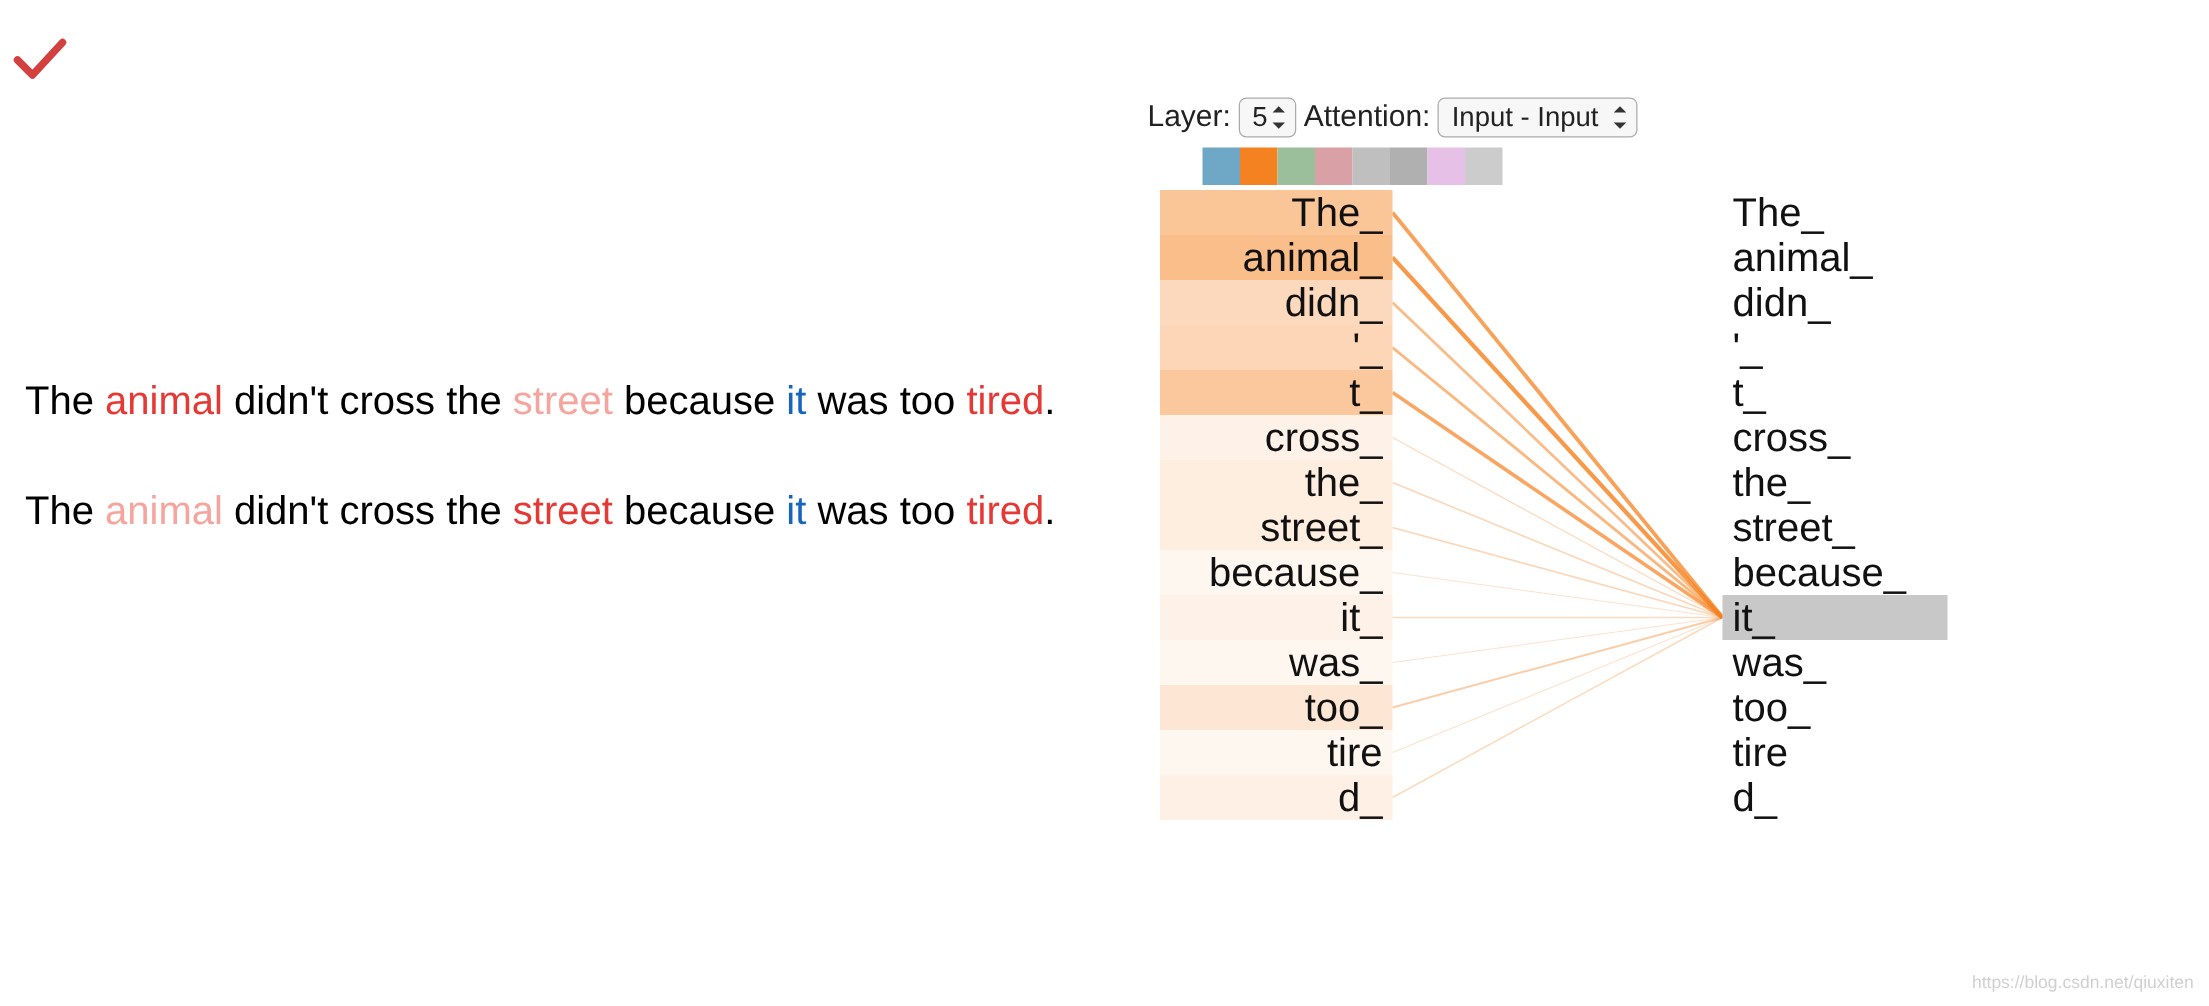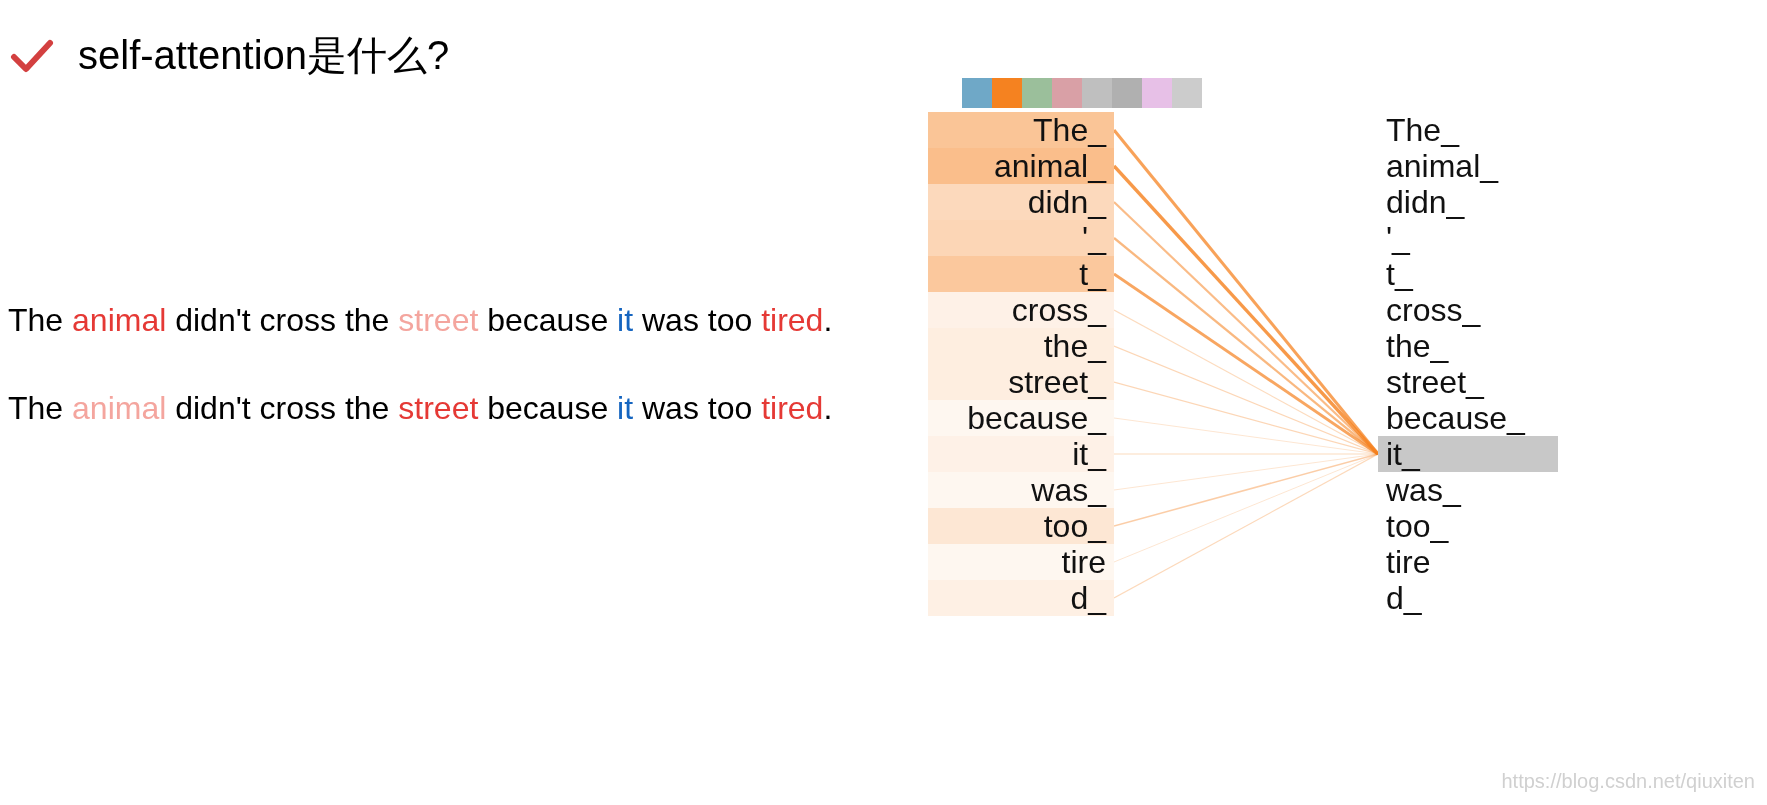--- a/index.html
+++ b/index.html
@@ -31,21 +31,21 @@
     font-weight: 400;
   }
   .sentences {
     position: absolute;
     top: 300px;
     left: 8px;
     font-size: 32px;
     color: #000;
     line-height: 1.25;
   }
-  .sentences .row { margin-bottom: 48px; }
+  .sentences .row { margin-bottom: 48px; margin-left: 12px; }
   .c-red { color: #e53935; }
   .c-red-faded { color: #f4a59e; }
   .c-blue { color: #1565c0; }
 
   .viz {
     position: absolute;
     top: 78px;
     left: 918px;
     width: 640px;
   }
@@ -127,44 +127,49 @@
     left: 196px;
     top: 0;
     width: 264px;
     height: 540px;
   }
 
   .watermark {
     position: absolute;
     right: 12px;
     bottom: 12px;
-    font-size: 20px;
+    font-size: 14px;
     color: #d0d0d0;
   }
 </style>
 </head>
 <body>
 
 <div class="title-row">
   <svg class="check-icon" viewBox="0 0 44 38">
     <path d="M4 20 L16 32 L40 6" stroke="#d34040" stroke-width="6" fill="none" stroke-linecap="round" stroke-linejoin="round"></path>
   </svg>
-  <span class="title-text">self-attention是什么?</span>
 </div>
 
 <div class="sentences">
   <div class="row">
     <span>The </span><span class="c-red">animal</span><span> didn't cross the </span><span class="c-red-faded">street</span><span> because </span><span class="c-blue">it</span><span> was too </span><span class="c-red">tired</span><span>.</span>
   </div>
   <div class="row">
     <span>The </span><span class="c-red-faded">animal</span><span> didn't cross the </span><span class="c-red">street</span><span> because </span><span class="c-blue">it</span><span> was too </span><span class="c-red">tired</span><span>.</span>
   </div>
 </div>
 
 <div class="viz">
+  <div class="viz-controls">
+    <span>Layer:</span>
+    <span class="select-box"><span>5</span></span>
+    <span>Attention:</span>
+    <span class="select-box wide"><span>Input - Input</span></span>
+  </div>
   <div class="head-palette" id="head-palette">
       <div class="sw" style="background: rgb(111, 168, 199);"></div>
       <div class="sw" style="background: rgb(245, 130, 32);"></div>
       <div class="sw" style="background: rgb(155, 191, 155);"></div>
       <div class="sw" style="background: rgb(217, 160, 166);"></div>
       <div class="sw" style="background: rgb(191, 191, 191);"></div>
       <div class="sw" style="background: rgb(176, 176, 176);"></div>
       <div class="sw" style="background: rgb(231, 192, 231);"></div>
       <div class="sw" style="background: rgb(204, 204, 204);"></div>
     </div>

